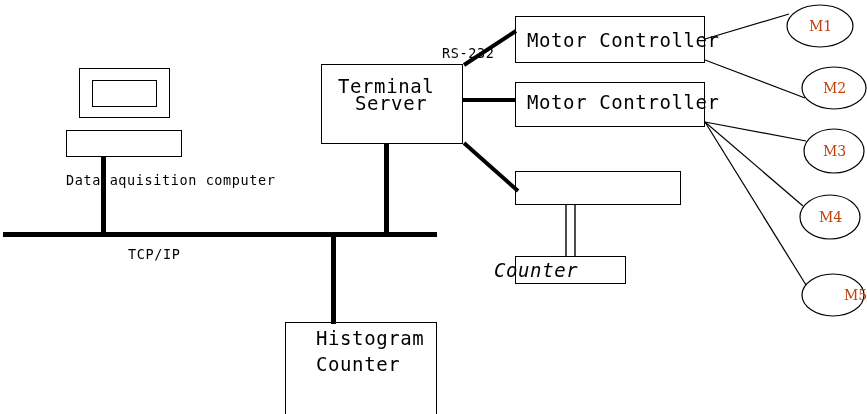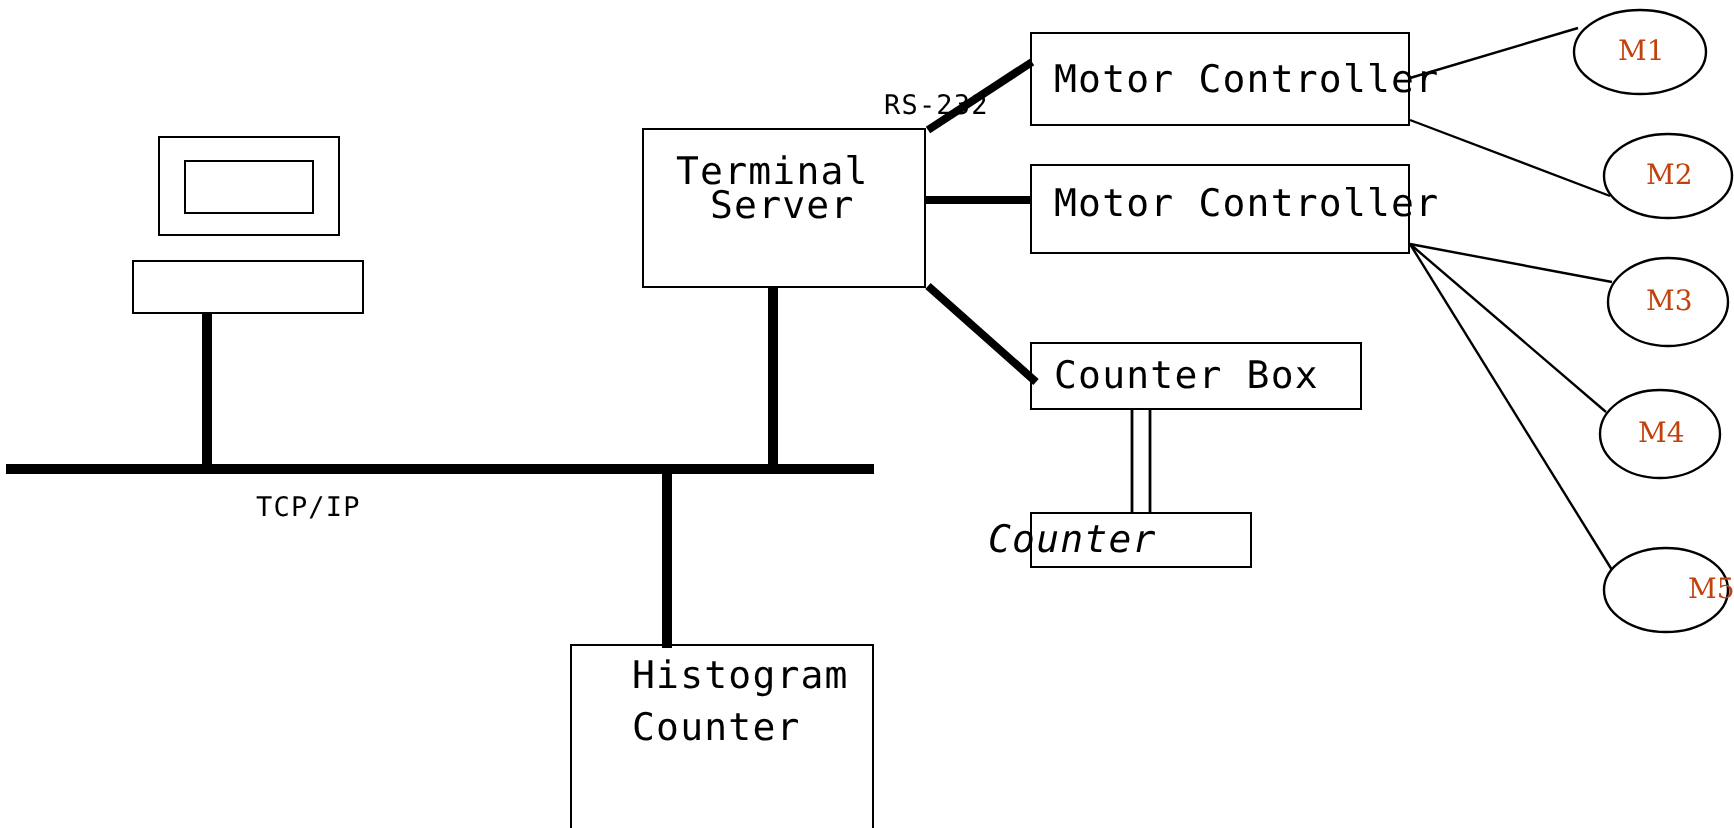--- a/index.html
+++ b/index.html
@@ -110,29 +110,29 @@
   <div class="node-label" style="left:338px; top:78px;">Terminal</div>
   <div class="node-label" style="left:338px; top:95px;margin-left:17px;">Server</div>
 
   <div class="node-box" style="left:515px; top:16px; width:190px; height:47px;"></div>
   <div class="node-label" style="left:527px; top:32px;">Motor Controller</div>
 
   <div class="node-box" style="left:515px; top:82px; width:190px; height:45px;"></div>
   <div class="node-label" style="left:527px; top:94px;">Motor Controller</div>
 
   <div class="node-box" style="left:515px; top:171px; width:166px; height:34px;"></div>
-  <div class="node-label" style="left:527px; top:180px;">Counter Box</div>
 
   <div class="node-box" style="left:515px; top:256px; width:111px; height:28px;"></div>
   <div class="node-label" style="left:494px; top:262px;font-style:italic;">Counter</div>
 
   <div class="node-box" style="left:285px; top:322px; width:152px; height:94px;"></div>
   <div class="node-label" style="left:316px; top:330px;">Histogram</div>
   <div class="node-label" style="left:316px; top:356px;">Counter</div>
 
+  <div class="free-label" style="left:66px; top:172px;">Data aquisition computer</div>
 
   <div class="free-label" style="left:128px; top:246px;">TCP/IP</div>
 
   <div class="free-label" style="left:442px; top:31px;margin-top:14px;">RS-232</div>
 
   <div class="ellipse-label" style="left:809px; top:18px;">M1</div>
   <div class="ellipse-label" style="left:823px; top:80px;">M2</div>
   <div class="ellipse-label" style="left:823px; top:143px;">M3</div>
   <div class="ellipse-label" style="left:819px; top:209px;">M4</div>
   <div class="ellipse-label" style="left:844px; top:287px;">M5</div>

